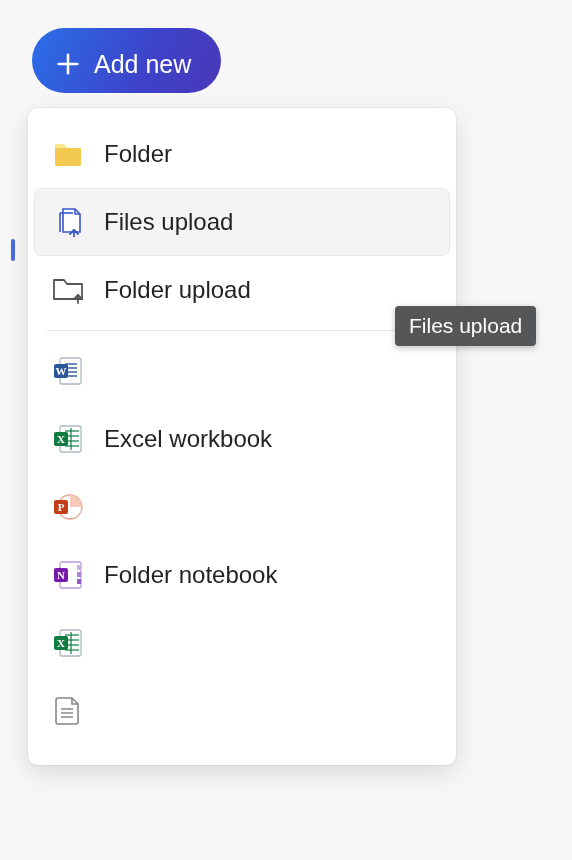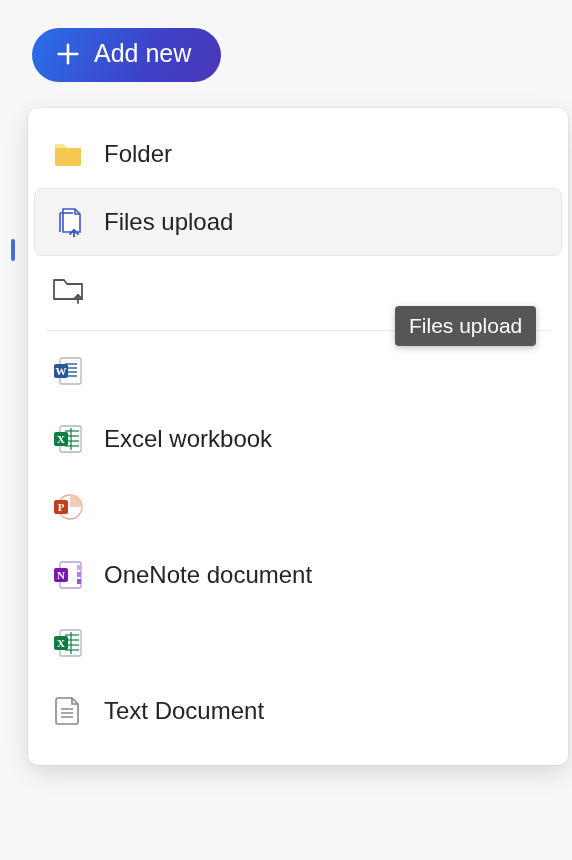--- a/index.html
+++ b/index.html
@@ -8,38 +8,38 @@
       height: 860px;
       background: #f7f7f8;
       font-family: "Segoe UI", -apple-system, sans-serif;
       position: relative;
     }
     .add-new-btn {
       position: absolute;
       top: 28px;
       left: 32px;
       display: inline-flex;
-      align-items: flex-end;
+      align-items: flex-start;
       gap: 12px;
       background: linear-gradient(115deg, #2a6fe8 0%, #3d43c9 60%, #4a37b8 100%);
       color: #fff;
       border: none;
       border-radius: 34px;
-      padding: 11px 30px 14px 22px;
+      padding: 22px 30px 14px 22px;
       font-size: 25px;
       font-weight: 500;
       cursor: pointer;
     }
     .add-new-btn svg { width: 28px; height: 28px; display: block; }
 
     .dropdown {
       position: absolute;
       top: 108px;
       left: 28px;
-      width: 540px;
+      width: 428px;
       background: #fff;
       border-radius: 10px;
       box-shadow: 0 8px 24px rgba(0,0,0,0.12), 0 0 0 1px rgba(0,0,0,0.04);
       padding: 12px 6px 20px 6px;
     }
     .menu-item {
       display: flex;
       align-items: center;
       gap: 20px;
       padding: 18px 18px;
@@ -135,20 +135,21 @@
   </div>
 
   <div class="menu-item">
     <span class="icon-wrap">
       <svg width="32" height="28" viewBox="0 0 32 28">
         <path d="M2 4 h10 l3 4 h15 v15 H2 Z" fill="none" stroke="#555" stroke-width="1.8" stroke-linejoin="round"></path>
         <path d="M22 23 l4 -4 l4 4" fill="none" stroke="#555" stroke-width="1.8" stroke-linecap="round" stroke-linejoin="round"></path>
         <line x1="26" y1="19" x2="26" y2="27" stroke="#555" stroke-width="1.8" stroke-linecap="round"></line>
       </svg>
     </span>
+    <span>Folder upload</span>
   </div>
 
   <div class="divider"></div>
 
   <div class="menu-item">
     <span class="icon-wrap">
       <svg width="30" height="30" viewBox="0 0 30 30">
         <rect x="7" y="2" width="21" height="26" rx="2" fill="#fff" stroke="#aeb8c4" stroke-width="1.3"></rect>
         <line x1="12" y1="8" x2="24" y2="8" stroke="#2a579a" stroke-width="1.4"></line>
         <line x1="12" y1="12" x2="24" y2="12" stroke="#2a579a" stroke-width="1.4"></line>
@@ -191,21 +192,21 @@
     <span class="icon-wrap">
       <svg width="30" height="30" viewBox="0 0 30 30">
         <rect x="7" y="2" width="21" height="26" rx="2" fill="#fff" stroke="#b99cd8" stroke-width="1.3"></rect>
         <rect x="24" y="5" width="4" height="5" fill="#c9b0e3"></rect>
         <rect x="24" y="12" width="4" height="5" fill="#b082d9"></rect>
         <rect x="24" y="19" width="4" height="5" fill="#9558c9"></rect>
         <rect x="1" y="8" width="14" height="14" rx="2" fill="#7719aa"></rect>
         <text x="8" y="19" font-family="Segoe UI" font-weight="700" font-size="11" fill="#fff" text-anchor="middle">N</text>
       </svg>
     </span>
-    <span>OneNote document</span>
+    <span>Folder notebook</span>
   </div>
 
   <div class="menu-item">
     <span class="icon-wrap">
       <svg width="30" height="30" viewBox="0 0 30 30">
         <rect x="7" y="2" width="21" height="26" rx="2" fill="#fff" stroke="#aeb8c4" stroke-width="1.3"></rect>
         <line x1="12" y1="7" x2="26" y2="7" stroke="#107c41" stroke-width="1.2"></line>
         <line x1="12" y1="12" x2="26" y2="12" stroke="#107c41" stroke-width="1.2"></line>
         <line x1="12" y1="17" x2="26" y2="17" stroke="#107c41" stroke-width="1.2"></line>
         <line x1="12" y1="22" x2="26" y2="22" stroke="#107c41" stroke-width="1.2"></line>
@@ -219,20 +220,19 @@
   <div class="menu-item">
     <span class="icon-wrap">
       <svg width="26" height="30" viewBox="0 0 26 30">
         <path d="M3 2 h14 l6 6 v18 a2 2 0 0 1 -2 2 H3 a2 2 0 0 1 -2 -2 V4 a2 2 0 0 1 2 -2 Z" fill="#fff" stroke="#888" stroke-width="1.6"></path>
         <path d="M17 2 v6 h6" fill="none" stroke="#888" stroke-width="1.6"></path>
         <line x1="6" y1="13" x2="18" y2="13" stroke="#888" stroke-width="1.5"></line>
         <line x1="6" y1="17" x2="18" y2="17" stroke="#888" stroke-width="1.5"></line>
         <line x1="6" y1="21" x2="18" y2="21" stroke="#888" stroke-width="1.5"></line>
       </svg>
     </span>
-    <span>Text Document</span>
   </div>
 
 </div>
 
 <div class="tooltip">
   <span>Files upload</span>
 </div>
 
 </body></html>

